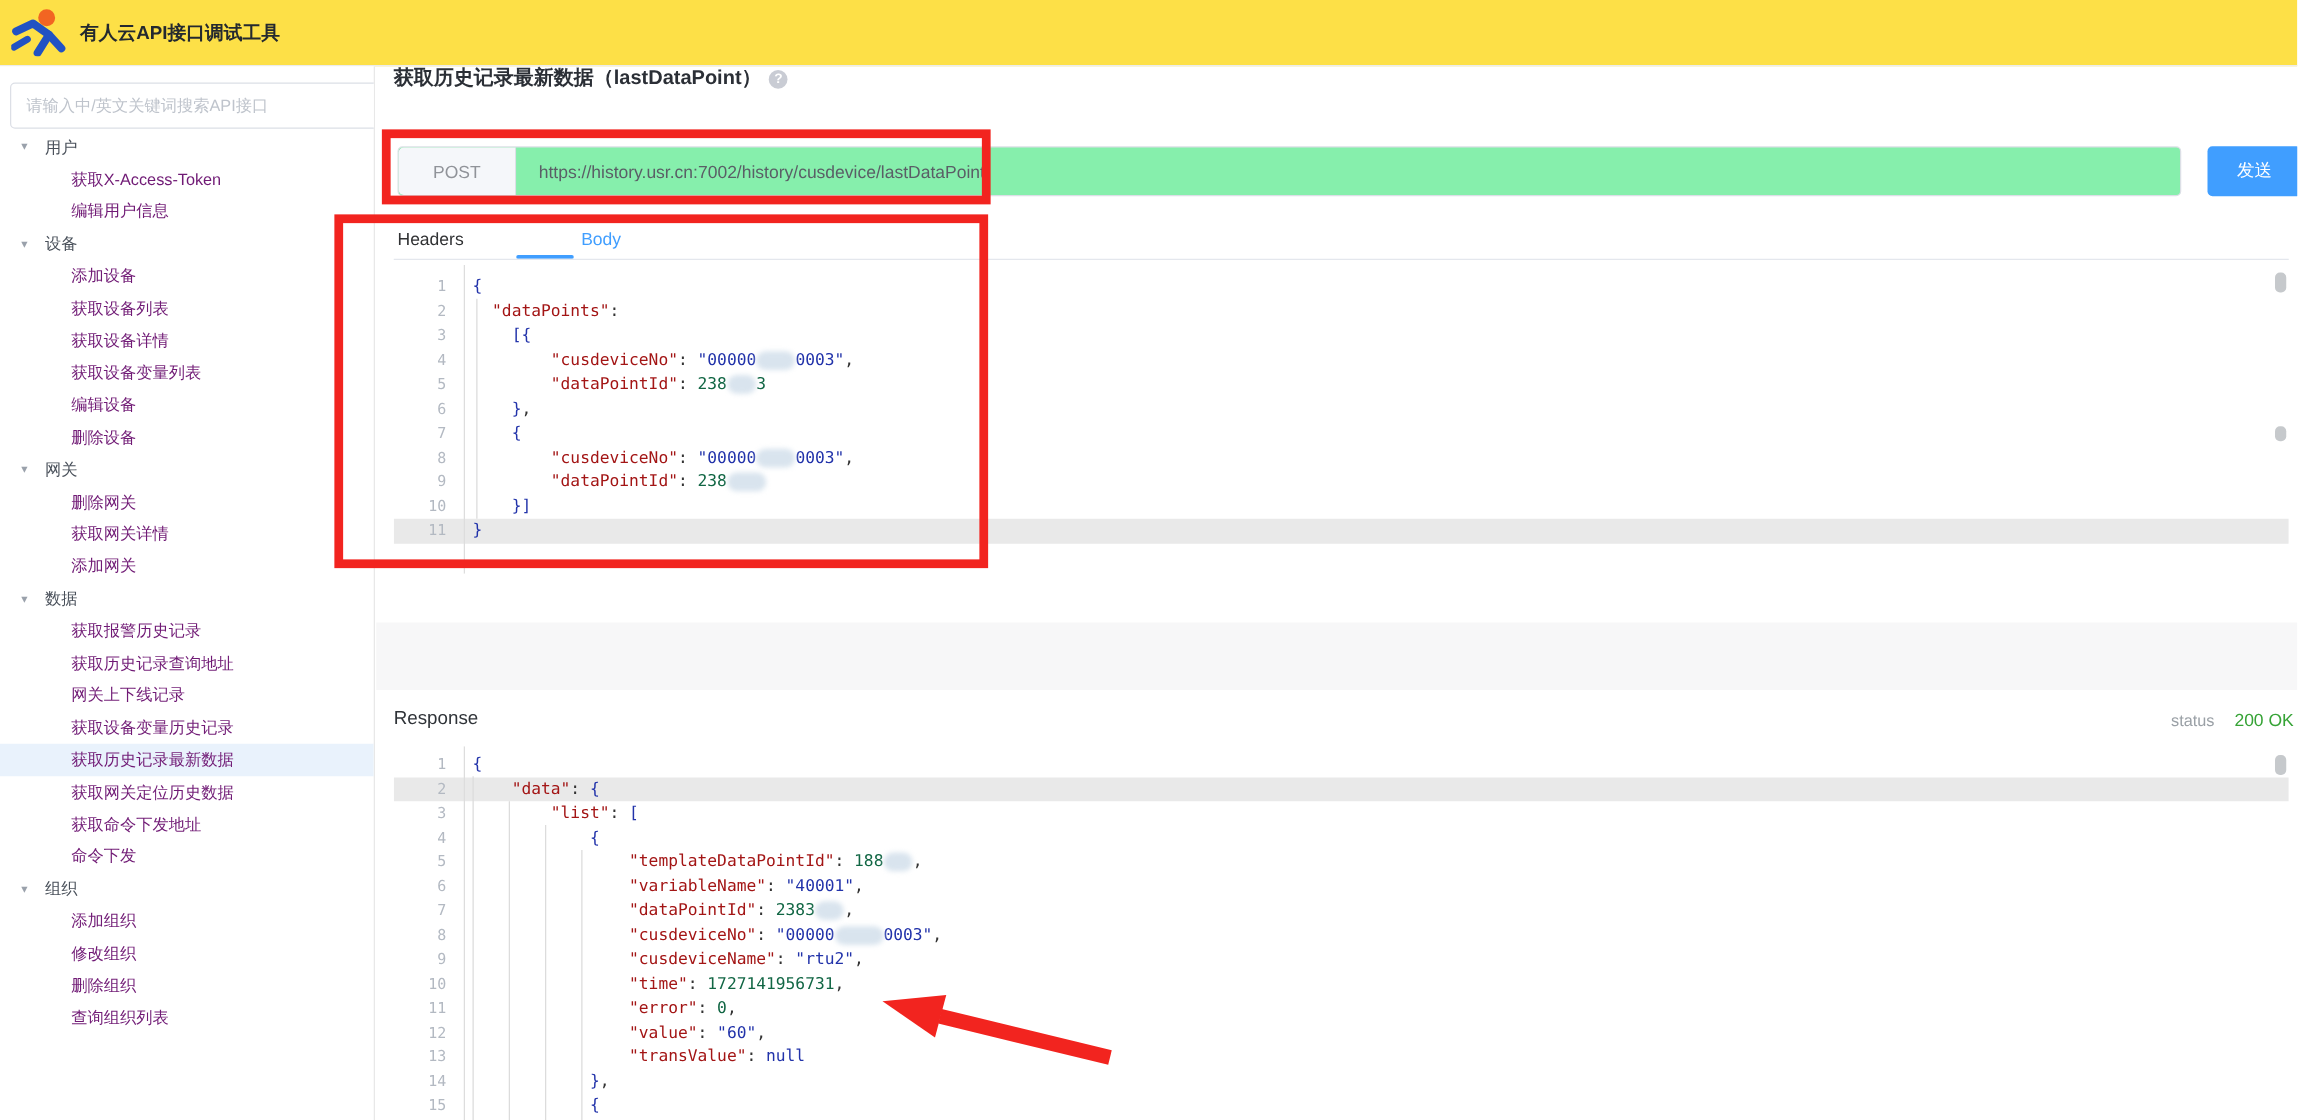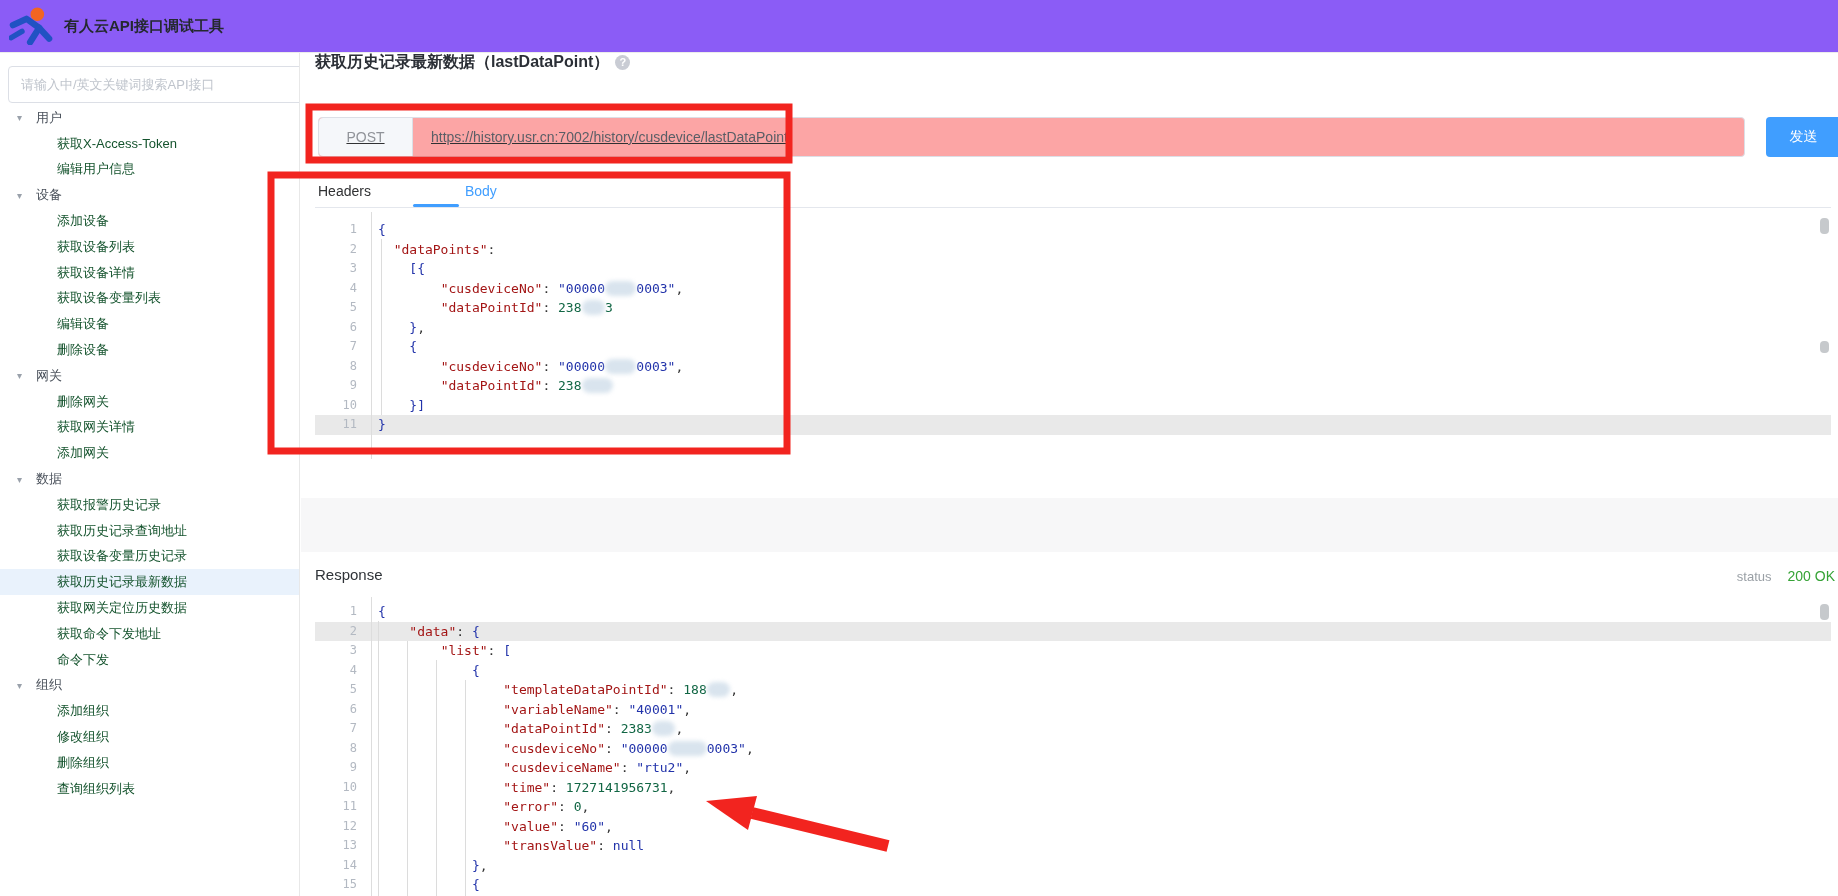--- a/index.html
+++ b/index.html
@@ -4,45 +4,45 @@
 <style>
   * { margin:0; padding:0; box-sizing:border-box; }
   html,body { background:#fff; }
   #page {
     position:relative; width:1838px; height:896px; overflow:hidden;
     background:#fff; font-family:"Liberation Sans","DejaVu Sans",sans-serif;
     color:#303133;
   }
   
   .header { position:absolute; left:0; top:0; width:1838px; height:53px;
-    background:#8b5cf6; border-bottom:1px solid #ececec; }
+    background:#fde047; border-bottom:1px solid #ececec; }
   .logo { position:absolute; left:9px; top:7px; width:44px; height:38px; }
   .app-title { position:absolute; left:64px; top:17px; font-size:15px; font-weight:bold; color:#24292f; }
   
   .sidebar { position:absolute; left:0; top:53px; width:300px; height:843px;
     background:#fff; border-right:1px solid #e8e8e8; overflow:hidden; }
   .search-box { position:absolute; left:8px; top:13px; width:332px; height:37px; }
   .search-box input { width:100%; height:100%; border:1px solid #dcdfe6; border-radius:4px;
     padding:0 12px; font-size:13px; color:#606266; outline:none;
     font-family:"Liberation Sans","DejaVu Sans",sans-serif; }
   .search-box input::placeholder { color:#bfc4cc; }
   .tree { position:absolute; left:0; top:52px; width:299px; }
   .tree-row { height:25.8px; display:flex; align-items:center; font-size:13px; cursor:pointer; }
   .tree-row.group { padding-left:17px; color:#49505a; }
   .tree-row.group .caret { color:#9aa1ab; font-size:10px; width:12px; display:inline-block; }
   .tree-row.group .glabel { margin-left:7px; }
-  .tree-row.child { padding-left:57px; color:#14532d; }
+  .tree-row.child { padding-left:57px; color:#701a75; }
   .tree-row.child.selected { background:#e9f2fc; }
   
   .api-title { position:absolute; left:315px; top:52px; font-size:16px; font-weight:600; color:#2b2f36; }
   .help-icon { display:inline-block; width:15px; height:15px; margin-left:6px; border-radius:50%;
     background:#c9ccd4; color:#fff; font-size:11px; line-height:15px; text-align:center;
     font-weight:bold; vertical-align:1px; }
   .url-group { position:absolute; left:318px; top:117px; width:1427px; height:40px;
-    border:1px solid #dcdfe6; border-radius:4px; background:#fca5a5; display:flex;text-decoration:underline; }
+    border:1px solid #dcdfe6; border-radius:4px; background:#86efac; display:flex; }
   .method-seg { width:94px; background:#f5f7fa; border-right:1px solid #dcdfe6;
     border-radius:4px 0 0 4px; color:#909399; font-size:14px;
     display:flex; align-items:center; justify-content:center; }
   .url-input { flex:1; border:0; outline:none; padding:0 18px; font-size:14px; color:#5a5e66;
     font-family:"Liberation Sans","DejaVu Sans",sans-serif; background:transparent; }
   .send-btn { position:absolute; left:1766px; top:117px; width:75px; height:40px;
     background:#409eff; color:#fff; border:0; border-radius:4px; font-size:14px; cursor:pointer;
     font-family:"Liberation Sans","DejaVu Sans",sans-serif; }
   .tabs { position:absolute; left:318px; top:183px; height:26px; display:flex; gap:94px; }
   .tab { font-size:14px; color:#303133; cursor:pointer; }
@@ -121,20 +121,21 @@
         </div>
         <div class="tree-row child">删除网关</div>
         <div class="tree-row child">获取网关详情</div>
         <div class="tree-row child">添加网关</div>
         <div class="tree-row group">
           <span class="caret">▾</span>
           <span class="glabel">数据</span>
         </div>
         <div class="tree-row child">获取报警历史记录</div>
         <div class="tree-row child">获取历史记录查询地址</div>
+        <div class="tree-row child">网关上下线记录</div>
         <div class="tree-row child">获取设备变量历史记录</div>
         <div class="tree-row child selected">获取历史记录最新数据</div>
         <div class="tree-row child">获取网关定位历史数据</div>
         <div class="tree-row child">获取命令下发地址</div>
         <div class="tree-row child">命令下发</div>
         <div class="tree-row group">
           <span class="caret">▾</span>
           <span class="glabel">组织</span>
         </div>
         <div class="tree-row child">添加组织</div>

